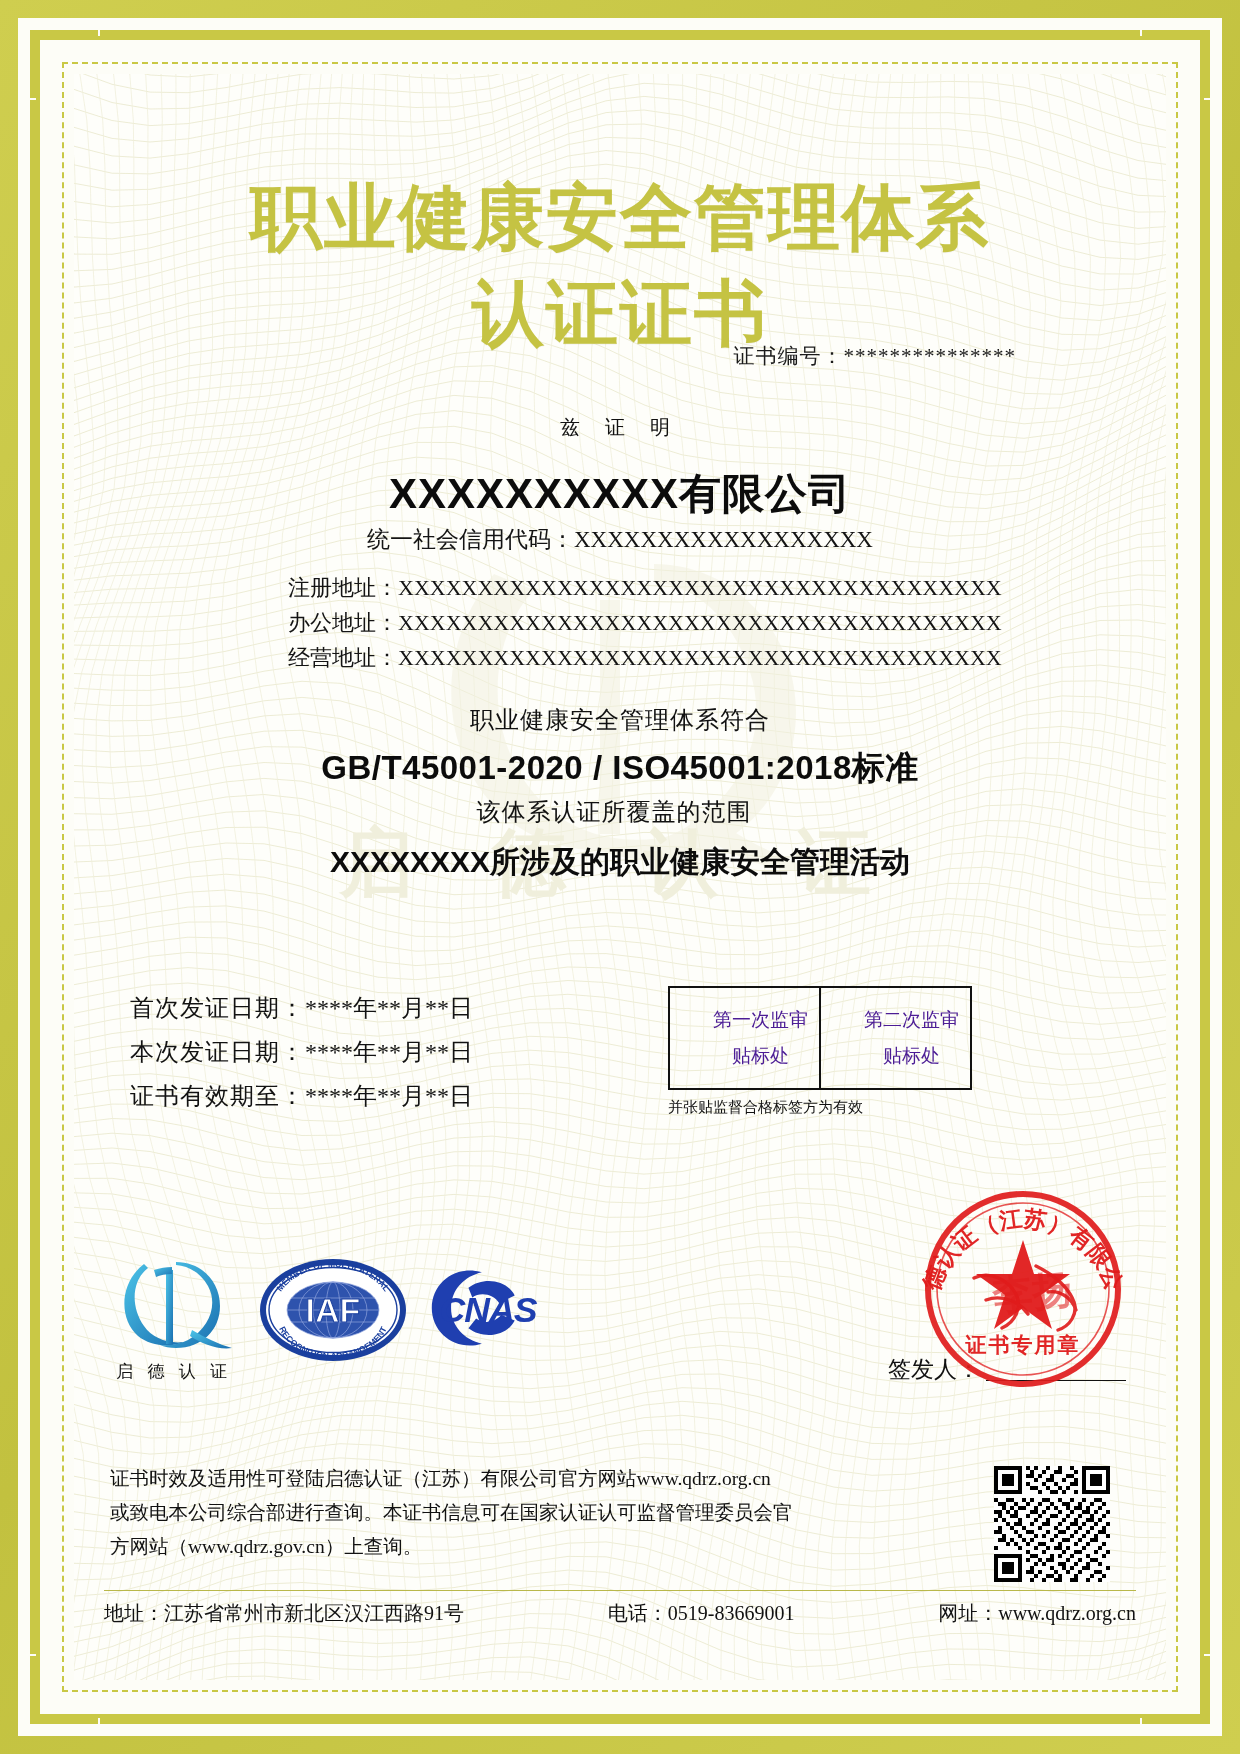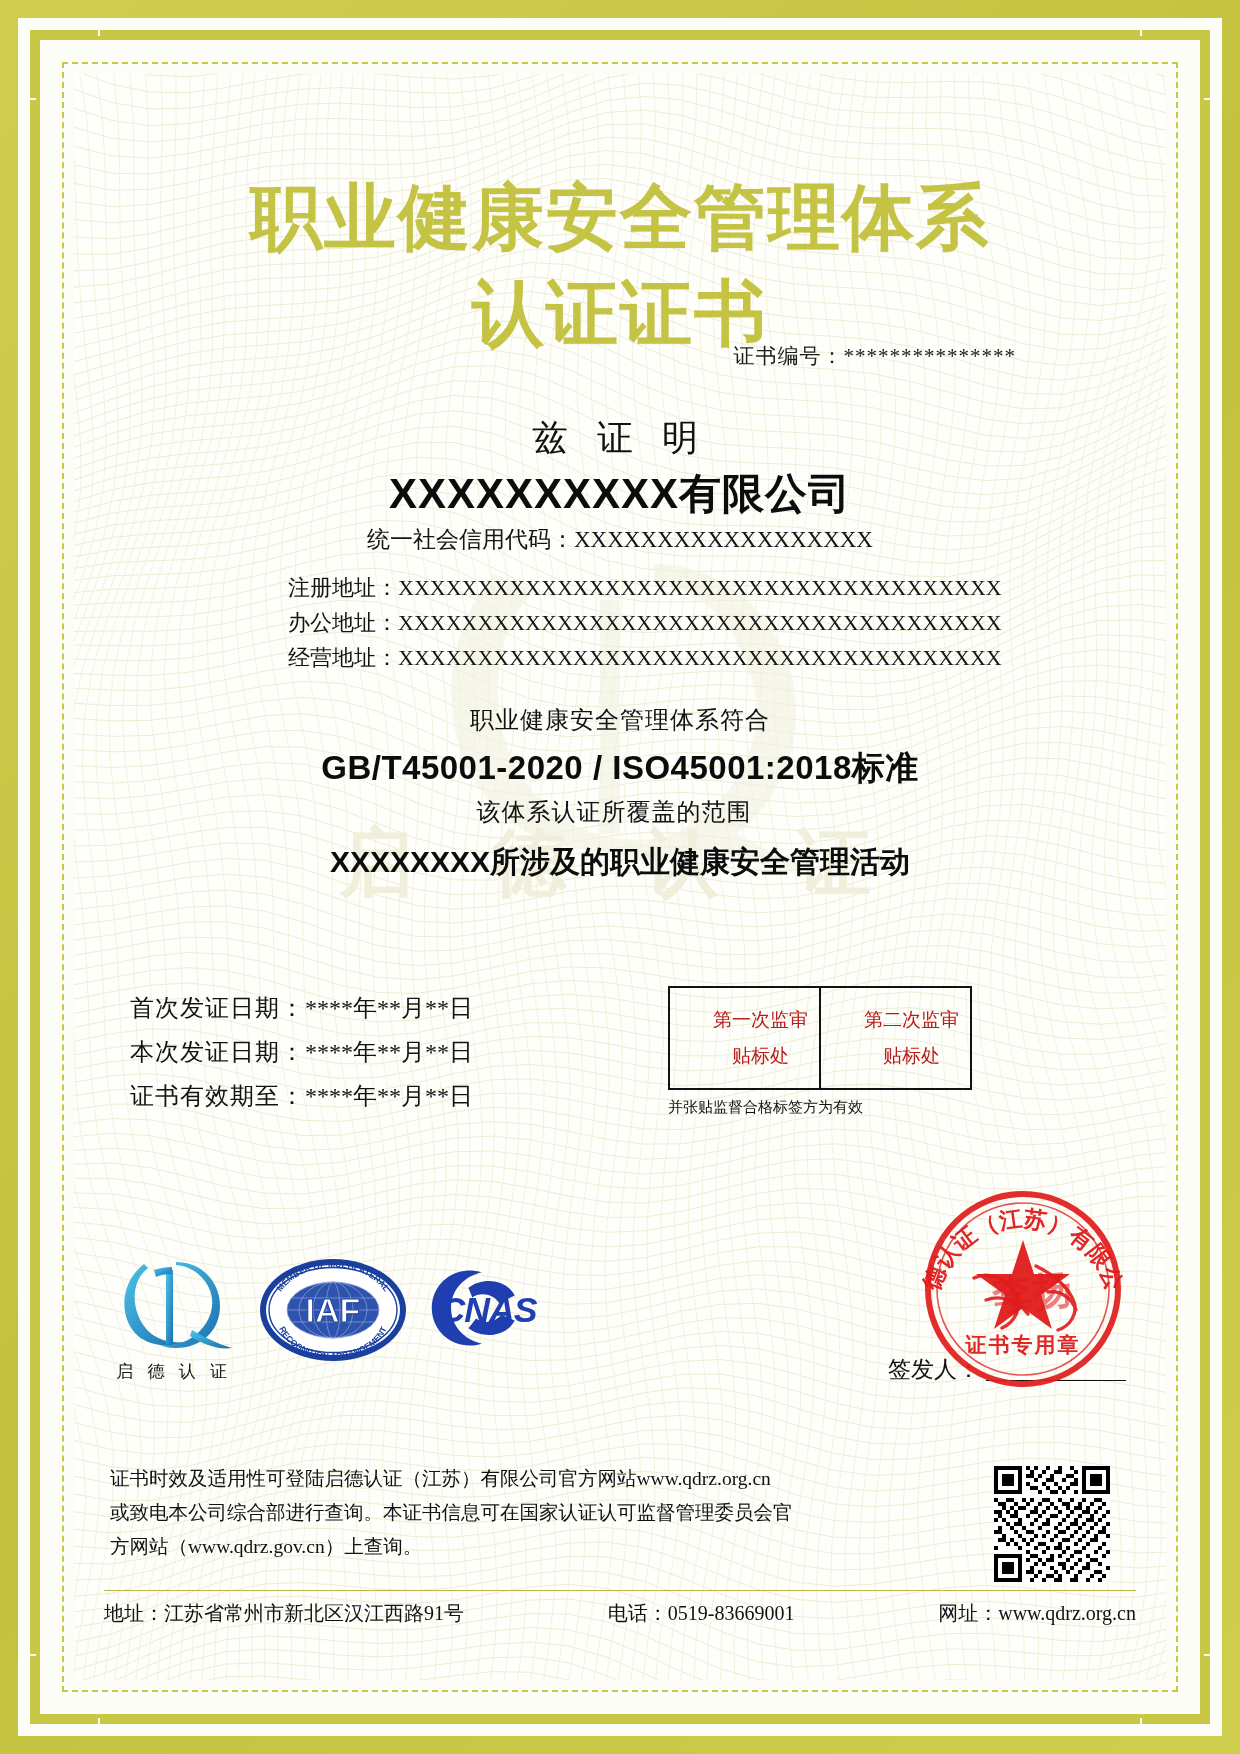--- a/index.html
+++ b/index.html
@@ -110,21 +110,21 @@
   }
   .cert-no{
     position:absolute;right:150px;top:268px;
     font-size:21px;color:#1b1b1b;
     letter-spacing:1px;
     white-space:nowrap;
   }
   .zizhengming{
     position:absolute;left:0;right:0;top:340px;
     text-align:center;
-    font-size:36px;letter-spacing:10px;color:#111;
+    font-size:20px;letter-spacing:10px;color:#111;
   }
   .company{
     position:absolute;left:0;right:0;top:392px;
     text-align:center;
     font-family:"Liberation Sans","DejaVu Sans",sans-serif;
     font-weight:700;
     font-size:42px;
     letter-spacing:1px;
     color:#0c0c0c;
   }
@@ -172,21 +172,21 @@
     width:300px;
   }
   .surv-table{
     width:300px;height:100px;
     border:2px solid #111;
     display:flex;
   }
   .surv-cell{
     flex:1;display:flex;flex-direction:column;
     align-items:center;justify-content:center;
-    font-size:19px;color:#b91c1c;line-height:1.9;padding-left:32px;
+    font-size:19px;color:#4c1d95;line-height:1.9;padding-left:32px;
   }
   .surv-cell+.surv-cell{border-left:2px solid #111;}
   .surv-note{
     margin-top:6px;
     font-family:"Liberation Sans","DejaVu Sans",sans-serif;
     font-size:15px;color:#111;line-height:1.5;
     text-align:left;
     letter-spacing:0px;
   }
 

